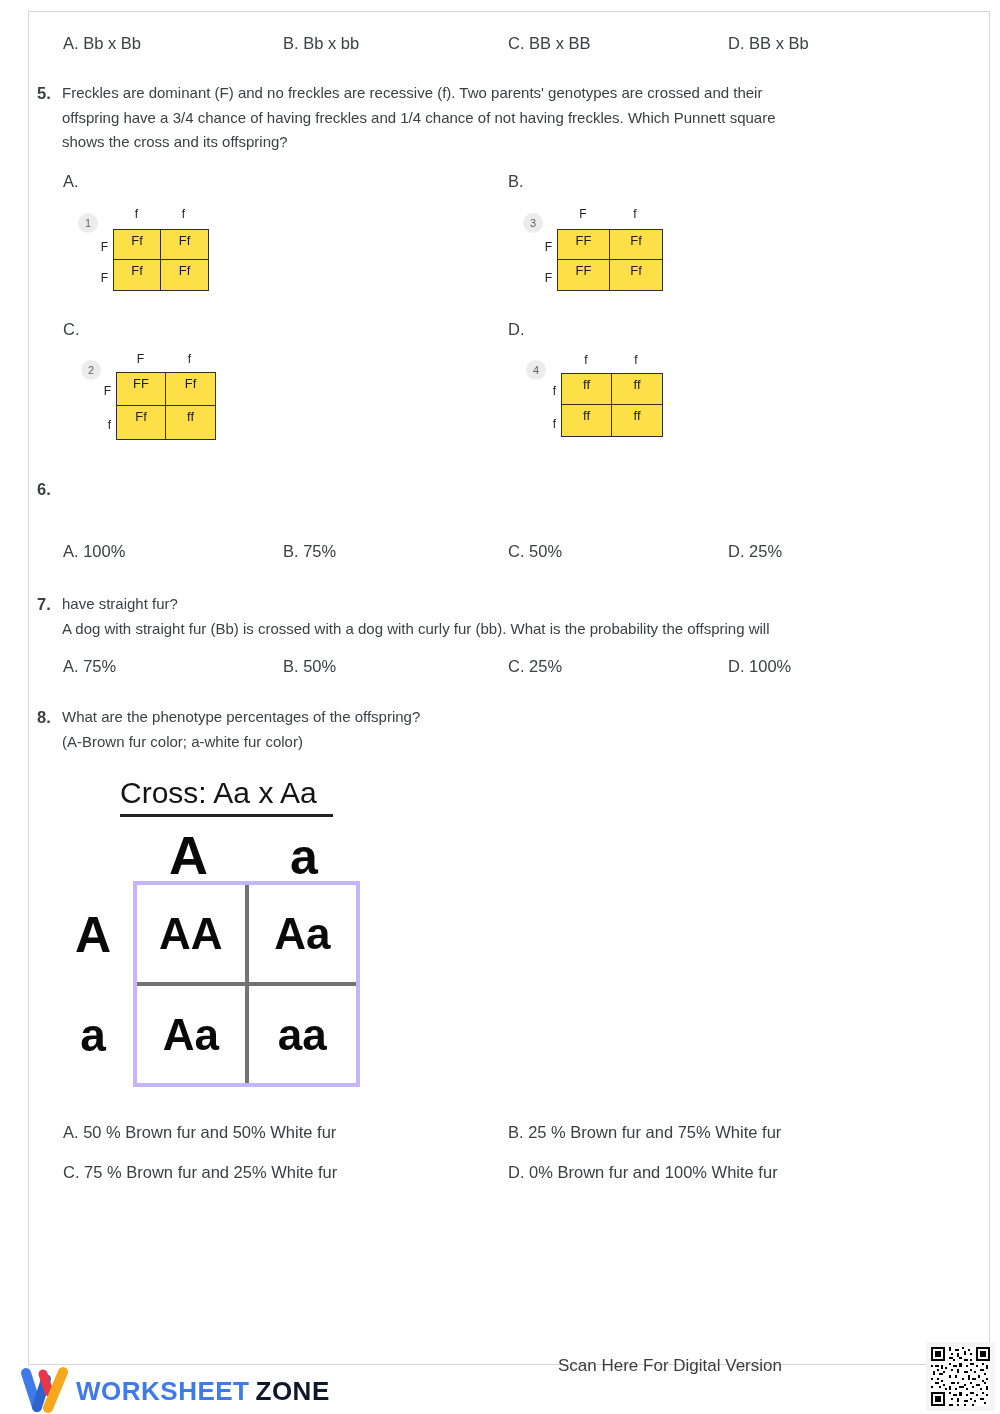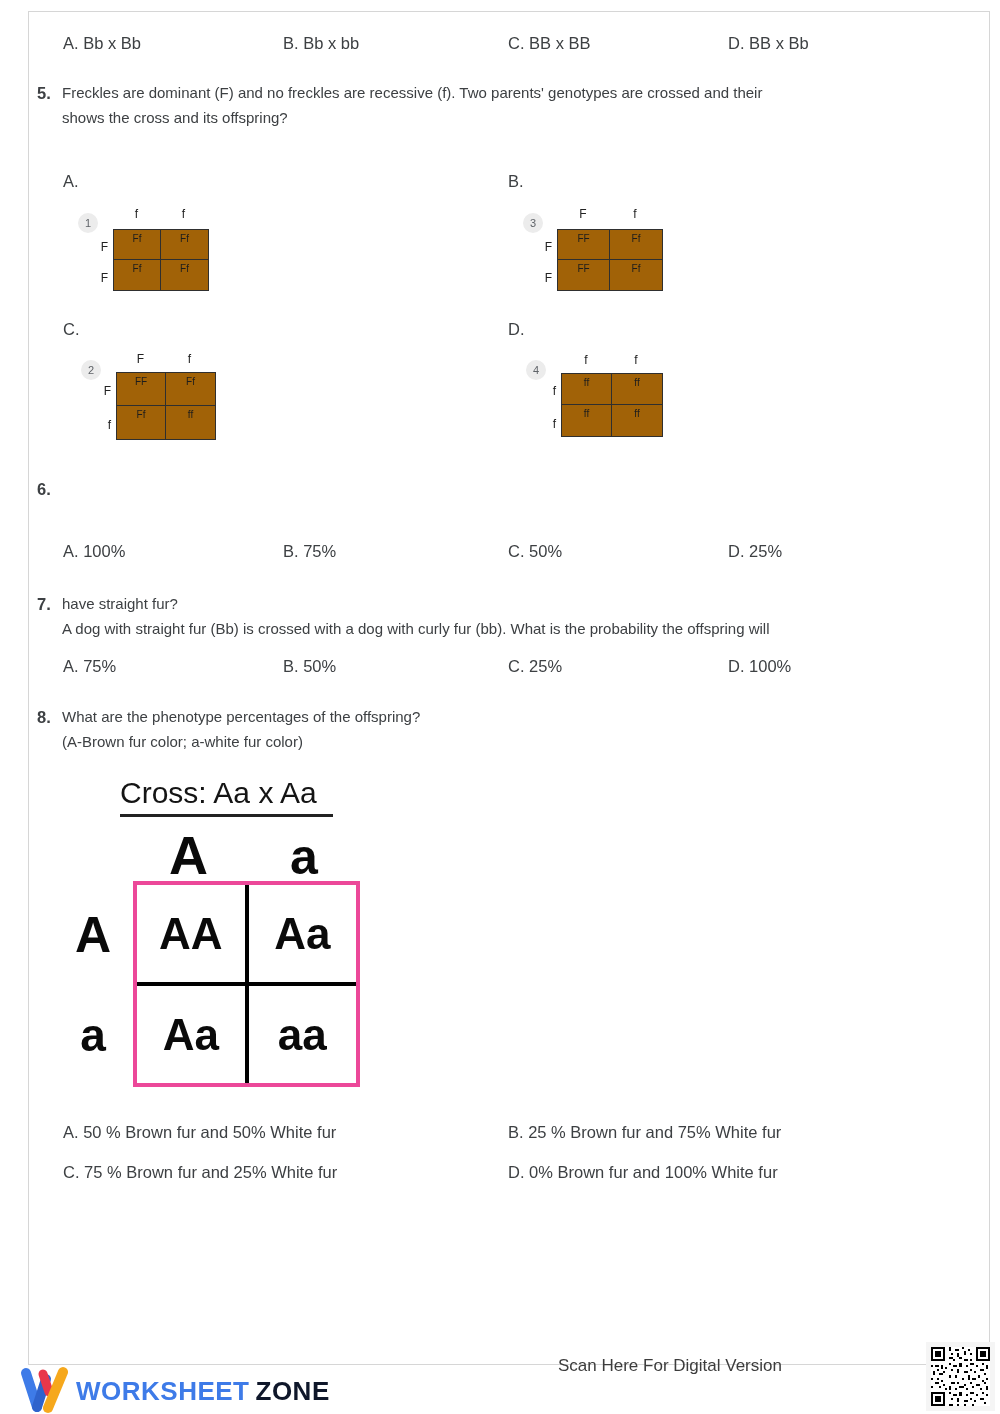--- a/index.html
+++ b/index.html
@@ -10,28 +10,28 @@
   .qnum{position:absolute;font-weight:bold;font-size:16.5px;line-height:24.6px;}
   .qtext{position:absolute;font-size:15px;line-height:24.6px;}
   .opt{position:absolute;font-size:16.5px;line-height:20px;white-space:nowrap;}
   .optlabel{position:absolute;font-size:16.5px;}
   
   .fig-circle{position:absolute;width:20px;height:20px;border-radius:50%;background:#ececec;
               color:#5f6368;font-size:11px;display:flex;align-items:center;justify-content:center;}
   .psq-colh{position:absolute;text-align:center;font-size:12px;color:#222;}
   .psq-rowh{position:absolute;text-align:right;font-size:12px;color:#222;line-height:20px;}
   .psq-grid{position:absolute;display:grid;border:1.5px solid #2f2f2f;}
-  .psq-cell{background:#a16207;font-size:10px;color:#1d1d1d;text-align:center;padding-top:3px;
+  .psq-cell{background:#fde047;font-size:13px;color:#1d1d1d;text-align:center;padding-top:3px;
             box-sizing:border-box;}
   .psq-cell.br{border-right:1.5px solid #2f2f2f;}
   .psq-cell.bb{border-bottom:1.5px solid #2f2f2f;}
   
   .big-h{position:absolute;font-weight:bold;color:#0a0a0a;text-align:center;}
-  .bigsq{position:absolute;left:133px;top:881px;width:219px;height:198px;background:#000000;
-         border:4px solid #ec4899;display:grid;grid-template-columns:1fr 1fr;grid-template-rows:1fr 1fr;gap:4px;}
+  .bigsq{position:absolute;left:133px;top:881px;width:219px;height:198px;background:#737373;
+         border:4px solid #c4b5fd;display:grid;grid-template-columns:1fr 1fr;grid-template-rows:1fr 1fr;gap:4px;}
   .bigsq .bcell{background:#fff;display:flex;align-items:center;justify-content:center;
                 font-size:44px;font-weight:bold;color:#0a0a0a;}
   .cross-title{position:absolute;left:120px;top:776px;font-size:30px;color:#141414;
                border-bottom:3px solid #222;padding:0 16px 4px 0;}
   
   .brand-text{position:absolute;left:76px;top:1376px;font-size:26px;font-weight:bold;letter-spacing:.5px;white-space:nowrap;}
   .scan-text{position:absolute;left:558px;top:1356px;font-size:17px;color:#3c3c3c;white-space:nowrap;}
   .qr-box{position:absolute;left:926px;top:1342px;width:69px;height:69px;background:#f5f5f5;
           display:flex;align-items:center;justify-content:center;}
 </style>
@@ -42,20 +42,21 @@
   <div class="frame"></div>
 
   <div class="opt" style="left:63px;top:33px;">A. Bb x Bb</div>
   <div class="opt" style="left:283px;top:33px;">B. Bb x bb</div>
   <div class="opt" style="left:508px;top:33px;">C. BB x BB</div>
   <div class="opt" style="left:728px;top:33px;">D. BB x Bb</div>
 
   <div class="qnum" style="left:37px;top:81px;">5.</div>
   <div class="qtext" style="left:62px;top:81px;width:880px;">
     <span style="display:block;">Freckles are dominant (F) and no freckles are recessive (f). Two parents' genotypes are crossed and their</span>
+    <span style="display:block;">offspring have a 3/4 chance of having freckles and 1/4 chance of not having freckles. Which Punnett square</span>
     <span style="display:block;">shows the cross and its offspring?</span>
   </div>
 
   <div class="optlabel" style="left:63px;top:172px;">A.</div>
   <div class="fig-circle" style="left:78px;top:213px;">1</div>
   <div class="psq-colh" style="left:113px;top:207px;width:47px;">f</div>
   <div class="psq-colh" style="left:160px;top:207px;width:47px;">f</div>
   <div class="psq-rowh" style="left:86px;top:237px;width:22px;">F</div>
   <div class="psq-rowh" style="left:86px;top:268px;width:22px;">F</div>
   <div class="psq-grid" style="left:113px;top:229px;grid-template-columns:47px 47px;grid-template-rows:30px 30px;">

